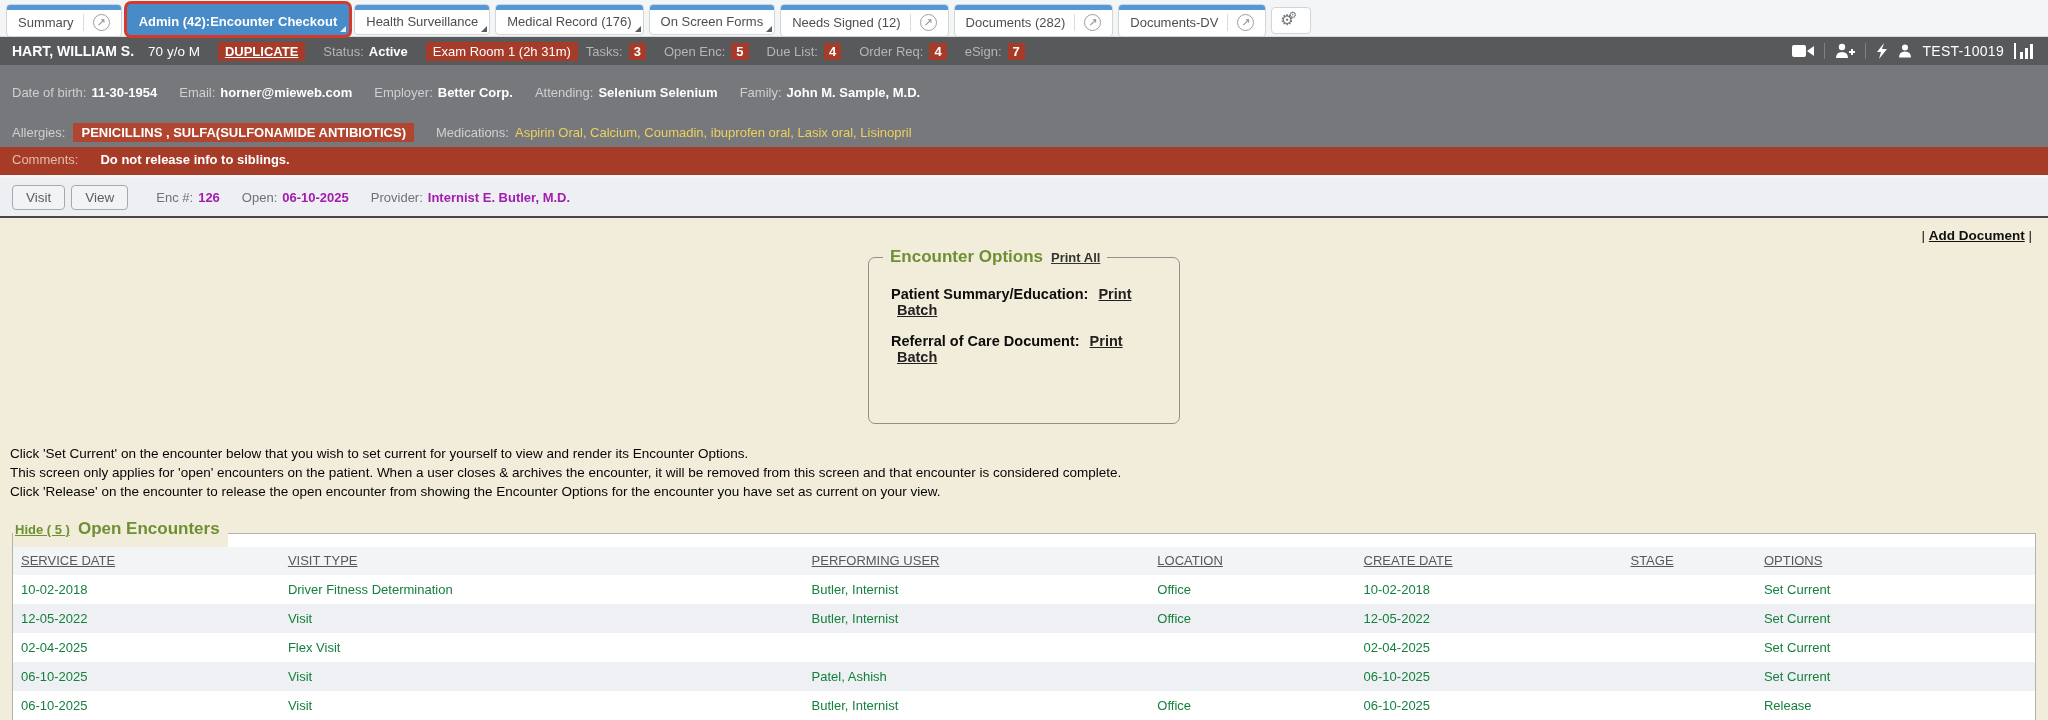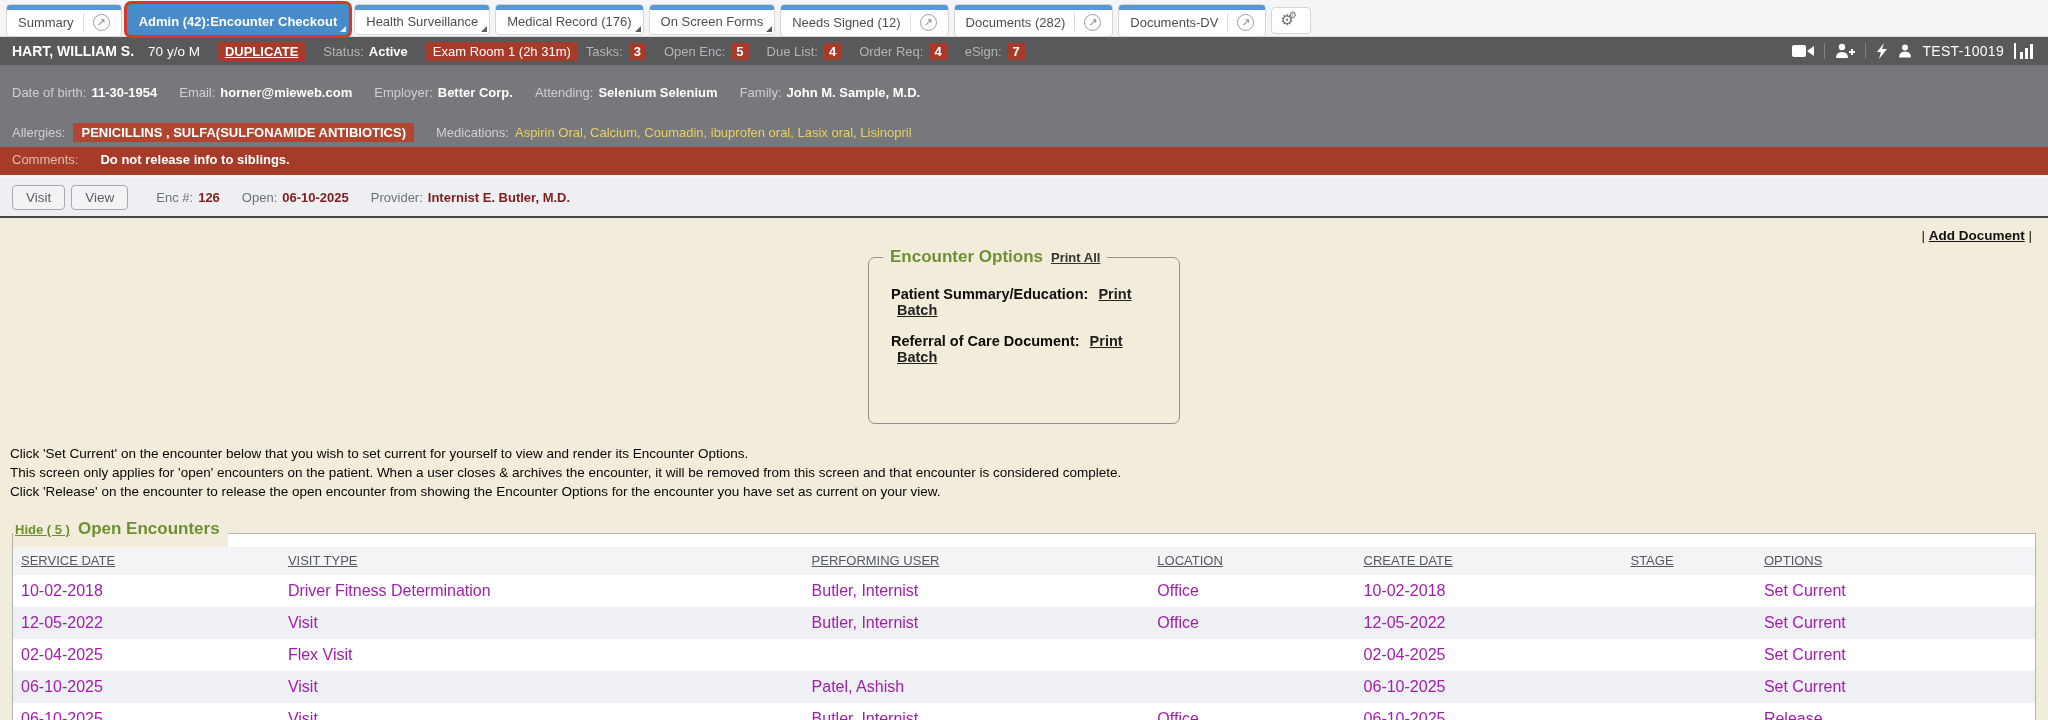--- a/index.html
+++ b/index.html
@@ -49,21 +49,21 @@
   
   .comments-bar { background:#a63b28; color:#fff; padding:5px 12px; min-height:28px; display:flex; align-items:flex-start; }
   .clabel { color:#e2bcb0; }
   .ctext { font-weight:bold; margin-left:22px; }
 
   
   .gapline { height:3px; background:#f4f5f6; }
   .enc-bar { background:#edeff2; padding:6px 12px; display:flex; align-items:center; border-bottom:2px solid #474747; height:40px; }
   .btn { border:1px solid #a6aaaf; border-radius:4px; background:#f2f3f5; color:#595d61; font-size:13.5px; padding:4px 13px; cursor:pointer; margin-right:6px; }
   .elabel { color:#6d7277; margin-left:22px; }
-  .evalue { color:#7f1d1d; font-weight:bold; margin-left:5px; }
+  .evalue { color:#a21caf; font-weight:bold; margin-left:5px; }
 
   
   .main { background:#f2edda; height:516px; position:relative; }
   .adddoc-row { text-align:right; padding:10px 16px 0 0; font-size:13.5px; color:#111; }
   .adddoc-link { text-decoration:underline; font-weight:600; cursor:pointer; }
 
   fieldset.enc-options { width:312px; margin:4px auto 0 auto; border:1px solid #8f918d; border-radius:7px; padding:4px 14px 58px 14px; }
   fieldset.enc-options legend { padding:0 7px; margin-left:0; display:flex; align-items:baseline; gap:8px; }
   .eo-title { color:#6f8f33; font-weight:bold; font-size:17px; }
   .eo-printall { font-size:13px; font-weight:700; color:#33342f; text-decoration:underline; cursor:pointer; }
@@ -73,21 +73,21 @@
 
   .instructions { margin:20px 0 0 10px; font-size:13.5px; line-height:19px; color:#050505; }
 
   fieldset.open-enc { margin:18px 12px 0 12px; border:1px solid #b2b3aa; background:#fff; padding:0; }
   fieldset.open-enc legend { background:#f2edda; padding:0 8px 8px 2px; display:flex; align-items:baseline; gap:8px; }
   .oe-hide { color:#6f8f33; font-weight:bold; font-size:13px; text-decoration:underline; cursor:pointer; }
   .oe-title { color:#6f8f33; font-weight:bold; font-size:17px; }
 
   table.enc-table { width:100%; border-collapse:collapse; }
   .enc-table th { background:#f3f4f6; text-align:left; font-weight:normal; font-size:13px; color:#55585c; text-decoration:underline; padding:6px 8px 7px 8px; cursor:pointer; white-space:nowrap; }
-  .enc-table td { font-size:16px; color:#a21caf; padding:7px 8px; white-space:nowrap; }
+  .enc-table td { font-size:13px; color:#15803d; padding:7px 8px; white-space:nowrap; }
   .enc-table tr.alt td { background:#eef0f3; }
   .enc-table td.opt { cursor:pointer; }
   .c1{width:13.2%} .c2{width:25.9%} .c3{width:17.1%} .c4{width:10.2%} .c5{width:13.2%} .c6{width:6.6%} .c7{width:13.8%}
   .tfoot { background:#eff0f2; border-top:3px solid #000000; text-align:center; font-size:12px; color:#2c2d2f; padding:8px 0; }
 
   svg.wicon { display:block; }
 </style>
 </head>
 <body>
 

